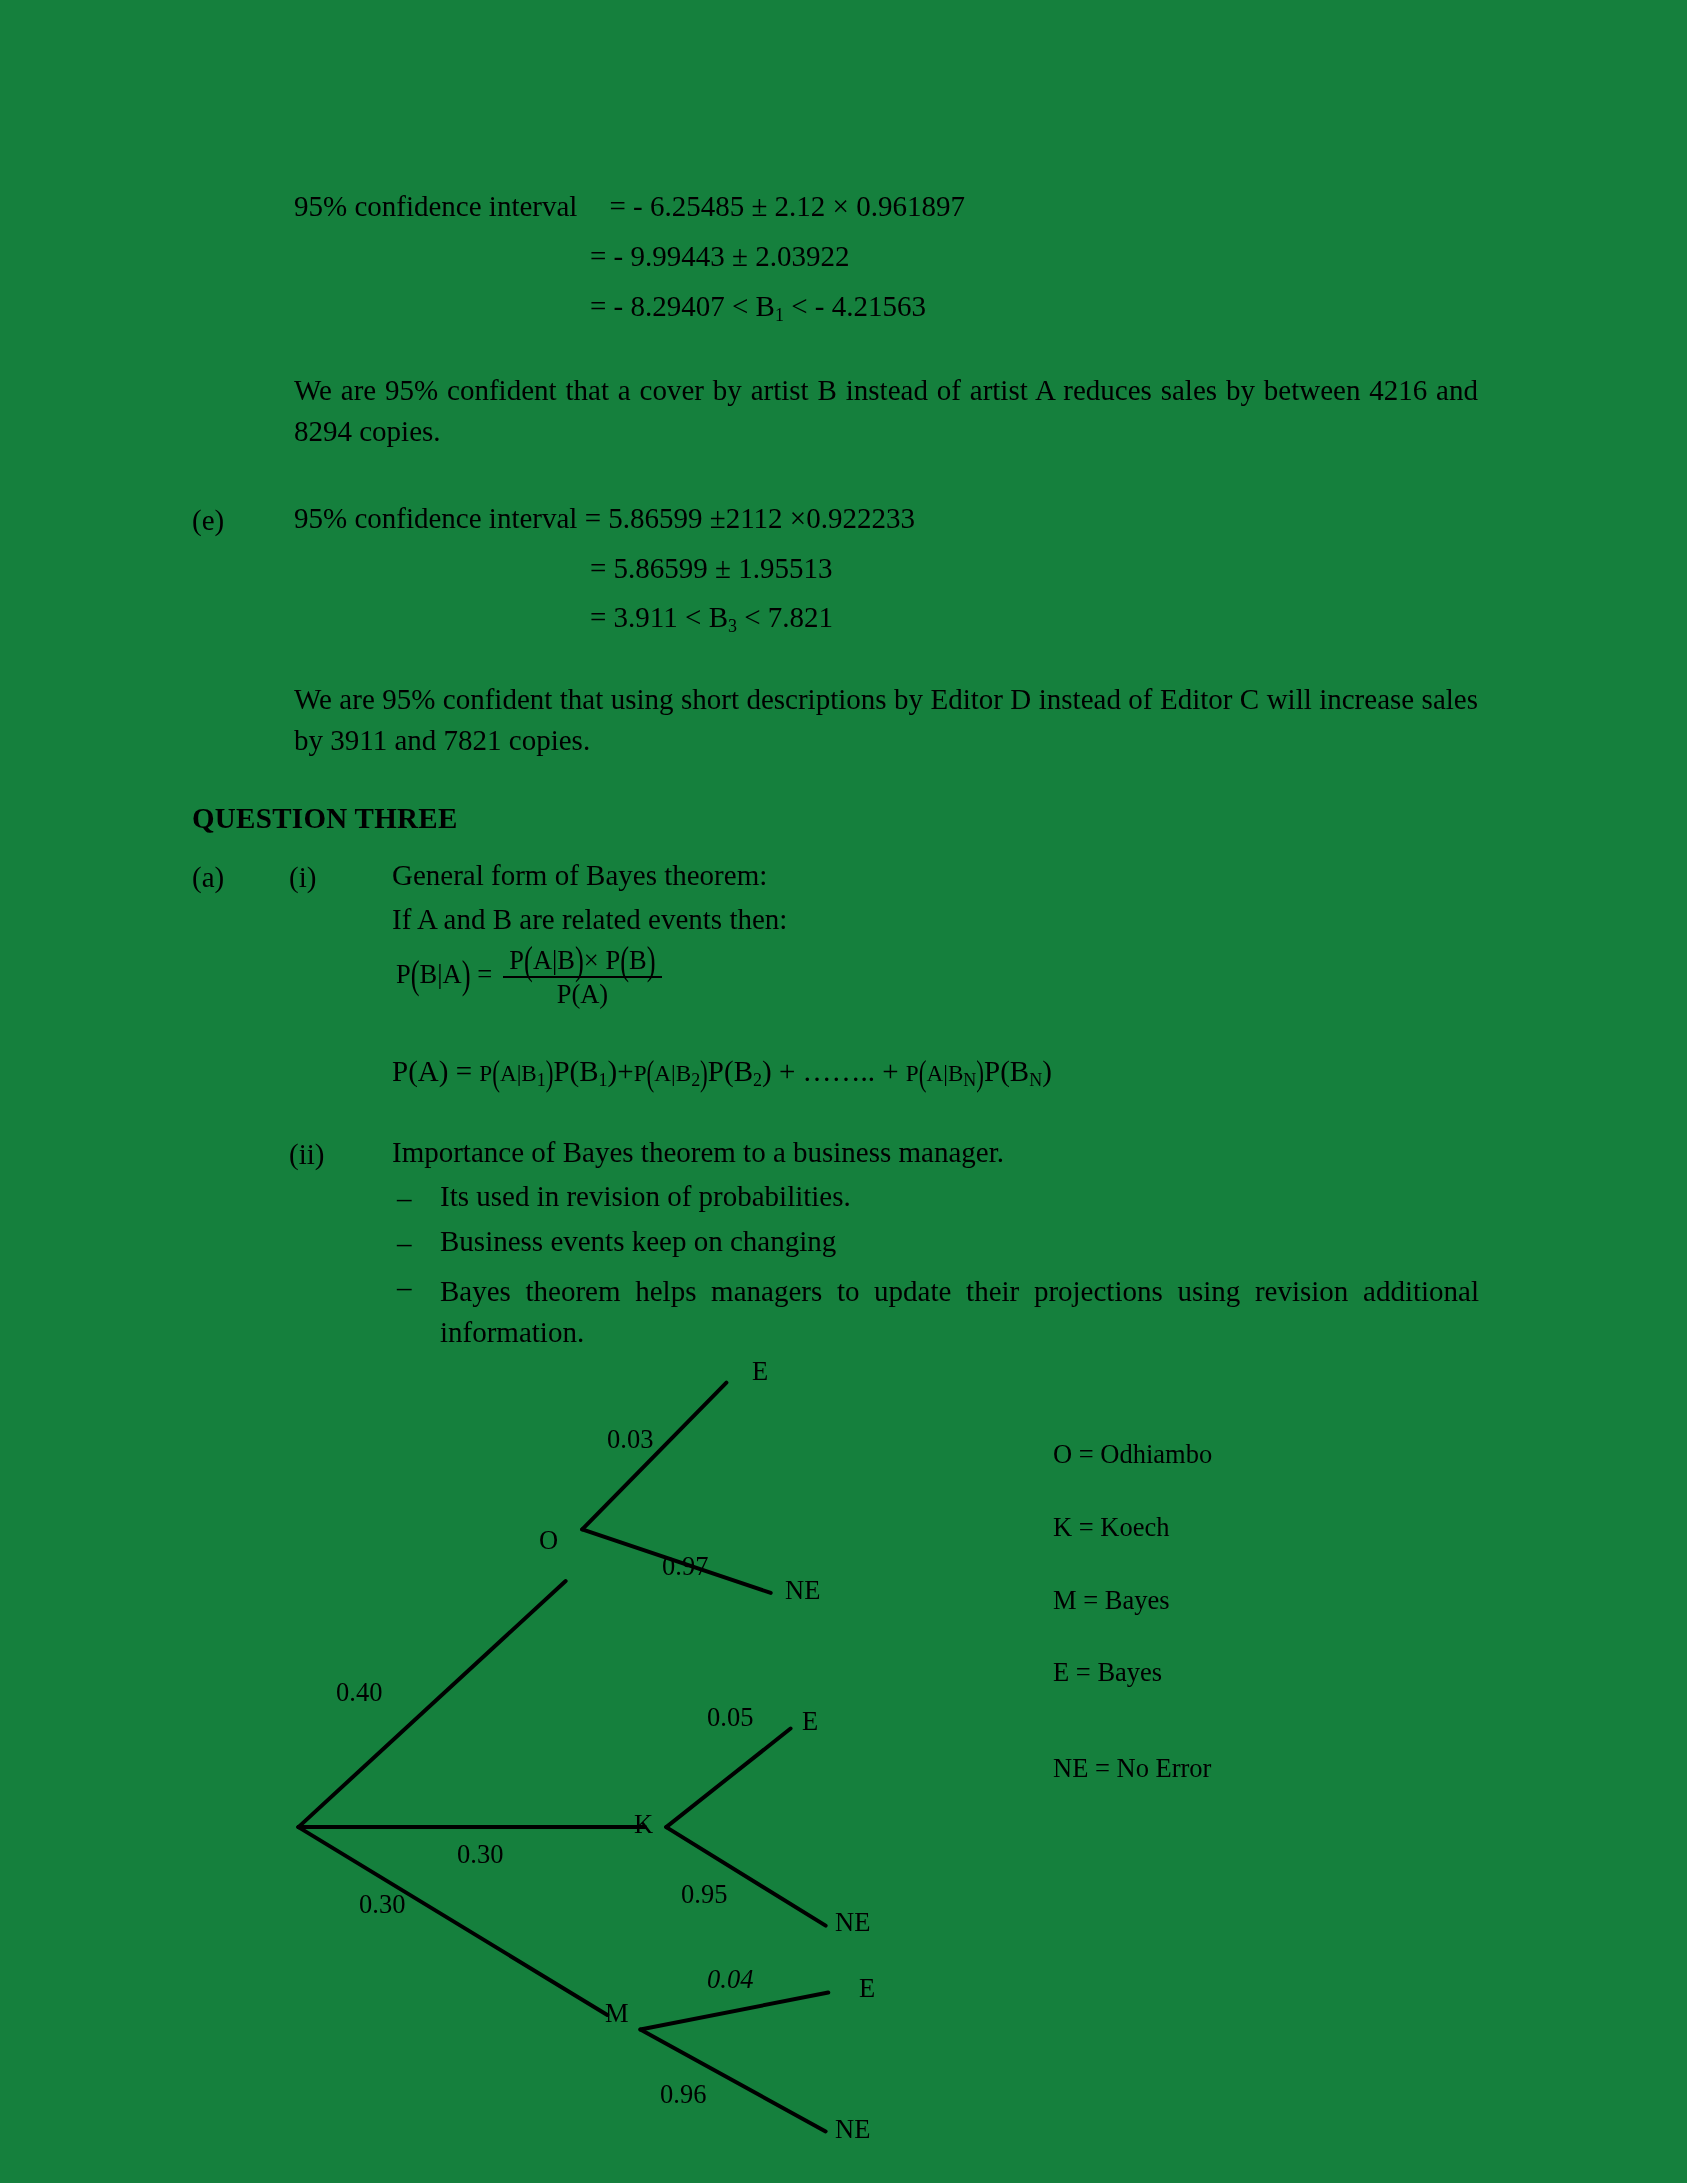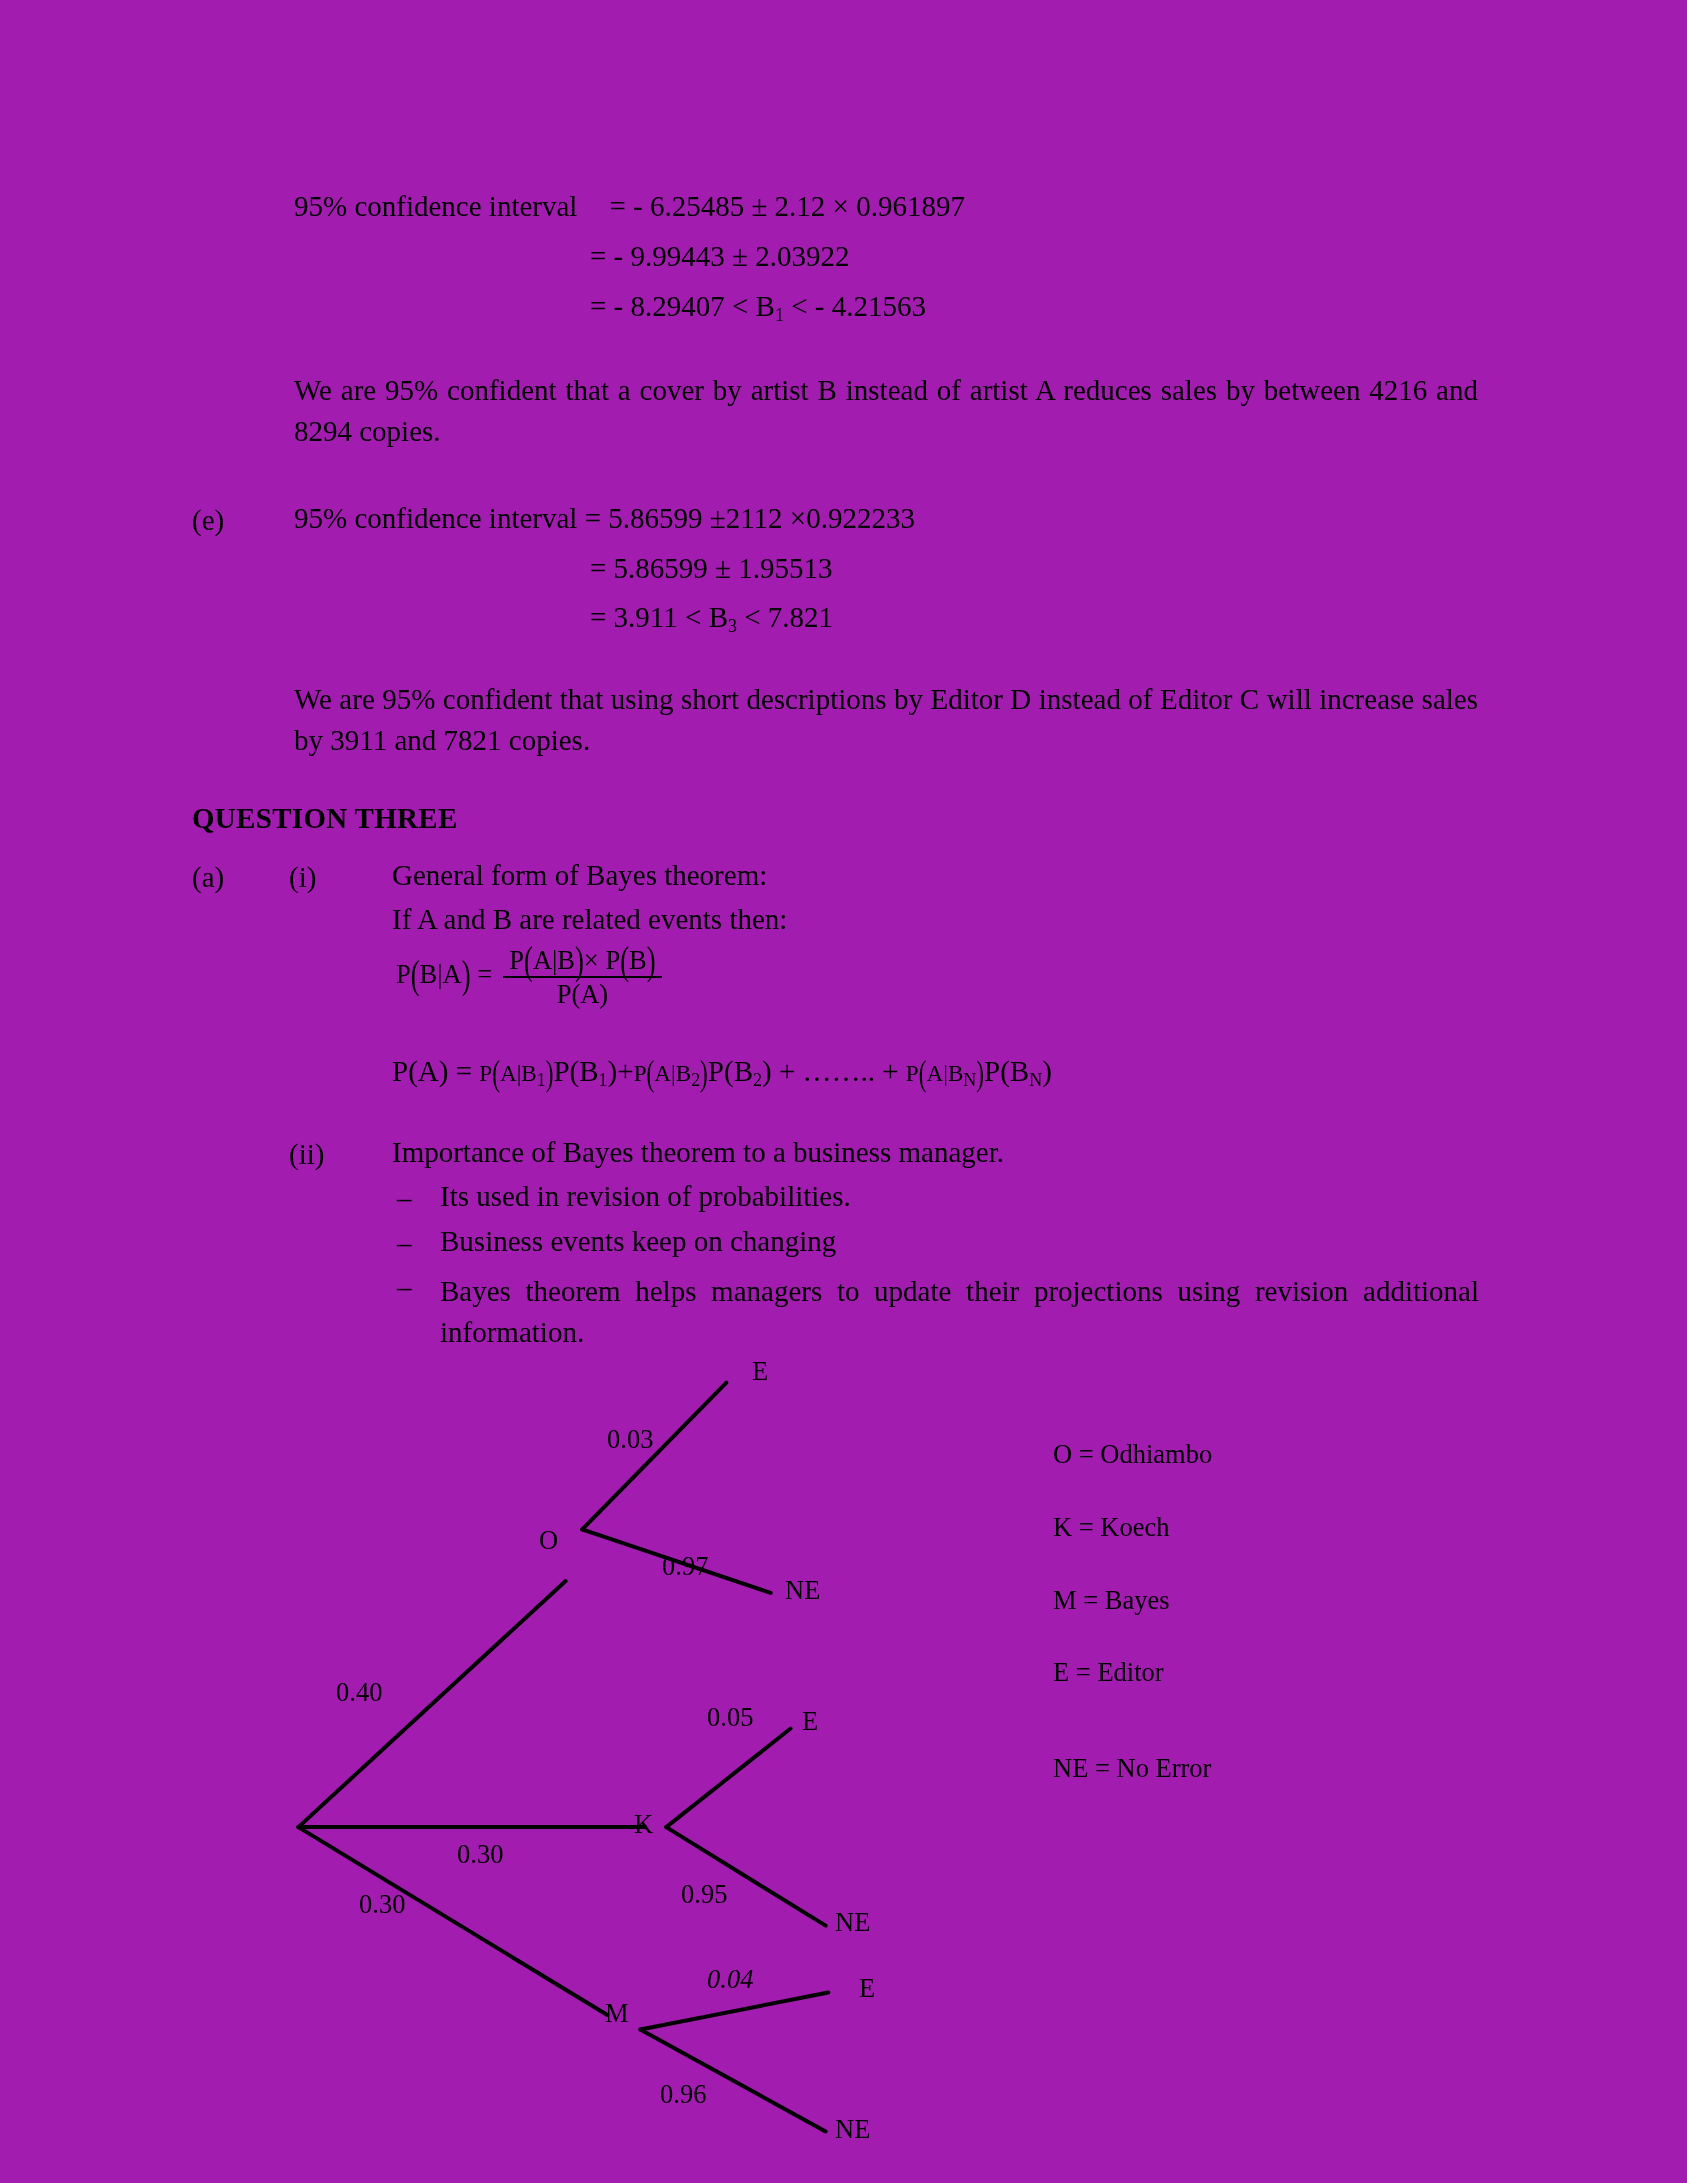--- a/index.html
+++ b/index.html
@@ -9,21 +9,21 @@
     background: #ffffff;
   }
   body {
     font-family: "Liberation Serif", "DejaVu Serif", serif;
     color: #000000;
   }
   .page {
     position: relative;
     width: 1687px;
     height: 2183px;
-    background: #a21caf;
+    background: #15803d;
     overflow: hidden;
   }
   
   .abs { position: absolute; }
   .line { white-space: pre; }
 
   .body-text {
     font-size: 29px;
     line-height: 1.0;
   }
@@ -191,17 +191,17 @@
 
   <div class="tree-label" style="left:707px; top:1964px;font-style:italic;">0.04</div>
   <div class="tree-label" style="left:859px; top:1973px;">E</div>
 
   <div class="tree-label" style="left:660px; top:2079px;">0.96</div>
   <div class="tree-label" style="left:835px; top:2114px;">NE</div>
 
   <div class="legend-item" style="left:1053px; top:1439px;">O = Odhiambo</div>
   <div class="legend-item" style="left:1053px; top:1512px;">K = Koech</div>
   <div class="legend-item" style="left:1053px; top:1585px;">M = Bayes</div>
-  <div class="legend-item" style="left:1053px; top:1657px;">E = Editor</div>
+  <div class="legend-item" style="left:1053px; top:1657px;">E = Bayes</div>
   <div class="legend-item" style="left:1053px; top:1753px;">NE = No Error</div>
 
 </div>
 
 
 </body></html>

